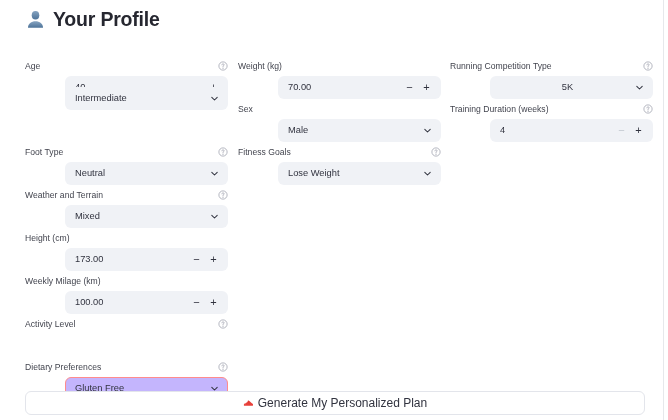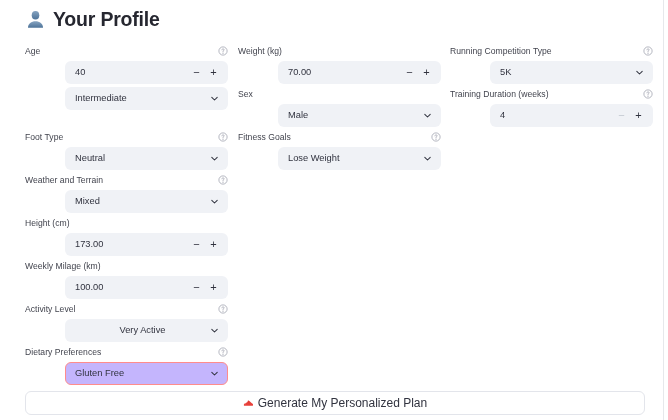--- a/index.html
+++ b/index.html
@@ -67,20 +67,21 @@
   .field.col1 { left: 25px; }
   .field.col2 { left: 238px; }
   .field.col3 { left: 450px; }
 
   .field-label-row {
     display: flex;
     align-items: center;
     justify-content: space-between;
     height: 13px;
     margin-bottom: 4px;
+    margin-top: 15px;
   }
   .field-label {
     font-size: 8.6px;
     line-height: 12px;
     color: #42444e;
     white-space: nowrap;
     letter-spacing: 0.02px;
   }
   .help-icon {
     width: 10px;
@@ -212,21 +213,21 @@
           <span class="field-label">Weight (kg)</span>
         </div>
         <div class="widget">
           <span class="widget-value">70.00</span>
           <span class="stepper">
             <span class="step-btn">−</span>
             <span class="step-btn">+</span>
           </span>
         </div>
       </div>
-      <div class="field col3" style="top: 44px;">
+      <div class="field col3" style="top: 44px; text-align: center;">
         <div class="field-label-row">
           <span class="field-label">Running Competition Type</span>
           <span><svg class="help-icon" viewBox="0 0 16 16" aria-hidden="true">
               <circle cx="8" cy="8" r="6.6" fill="none" stroke="#808495" stroke-width="1.1"></circle>
               <path d="M6.3 6.2c0-1 .8-1.7 1.8-1.7s1.7.7 1.7 1.6c0 .8-.5 1.2-1.1 1.6-.5.3-.7.6-.7 1.1v.3" fill="none" stroke="#808495" stroke-width="1.1" stroke-linecap="round"></path>
               <circle cx="8" cy="11.4" r="0.85" fill="#808495"></circle>
             </svg></span>
         </div>
         <div class="widget">
           <span class="widget-value">5K</span>
@@ -356,28 +357,20 @@
         </div>
       </div>
       <div class="field col1" style="top: 302px; text-align: center;">
         <div class="field-label-row">
           <span class="field-label">Activity Level</span>
           <span><svg class="help-icon" viewBox="0 0 16 16" aria-hidden="true">
               <circle cx="8" cy="8" r="6.6" fill="none" stroke="#808495" stroke-width="1.1"></circle>
               <path d="M6.3 6.2c0-1 .8-1.7 1.8-1.7s1.7.7 1.7 1.6c0 .8-.5 1.2-1.1 1.6-.5.3-.7.6-.7 1.1v.3" fill="none" stroke="#808495" stroke-width="1.1" stroke-linecap="round"></path>
               <circle cx="8" cy="11.4" r="0.85" fill="#808495"></circle>
             </svg></span>
-        </div>
-        <div class="widget">
-          <span class="widget-value">Very Active</span>
-          <span class="chevron">
-            <svg width="9" height="9" viewBox="0 0 12 12" aria-hidden="true">
-              <path d="M2.4 4.4L6 8l3.6-3.6" fill="none" stroke="#31333f" stroke-width="1.4" stroke-linecap="round" stroke-linejoin="round"></path>
-            </svg>
-          </span>
         </div>
       </div>
       <div class="field col1" style="top: 345px;">
         <div class="field-label-row">
           <span class="field-label">Dietary Preferences</span>
           <span><svg class="help-icon" viewBox="0 0 16 16" aria-hidden="true">
               <circle cx="8" cy="8" r="6.6" fill="none" stroke="#808495" stroke-width="1.1"></circle>
               <path d="M6.3 6.2c0-1 .8-1.7 1.8-1.7s1.7.7 1.7 1.6c0 .8-.5 1.2-1.1 1.6-.5.3-.7.6-.7 1.1v.3" fill="none" stroke="#808495" stroke-width="1.1" stroke-linecap="round"></path>
               <circle cx="8" cy="11.4" r="0.85" fill="#808495"></circle>
             </svg></span>

